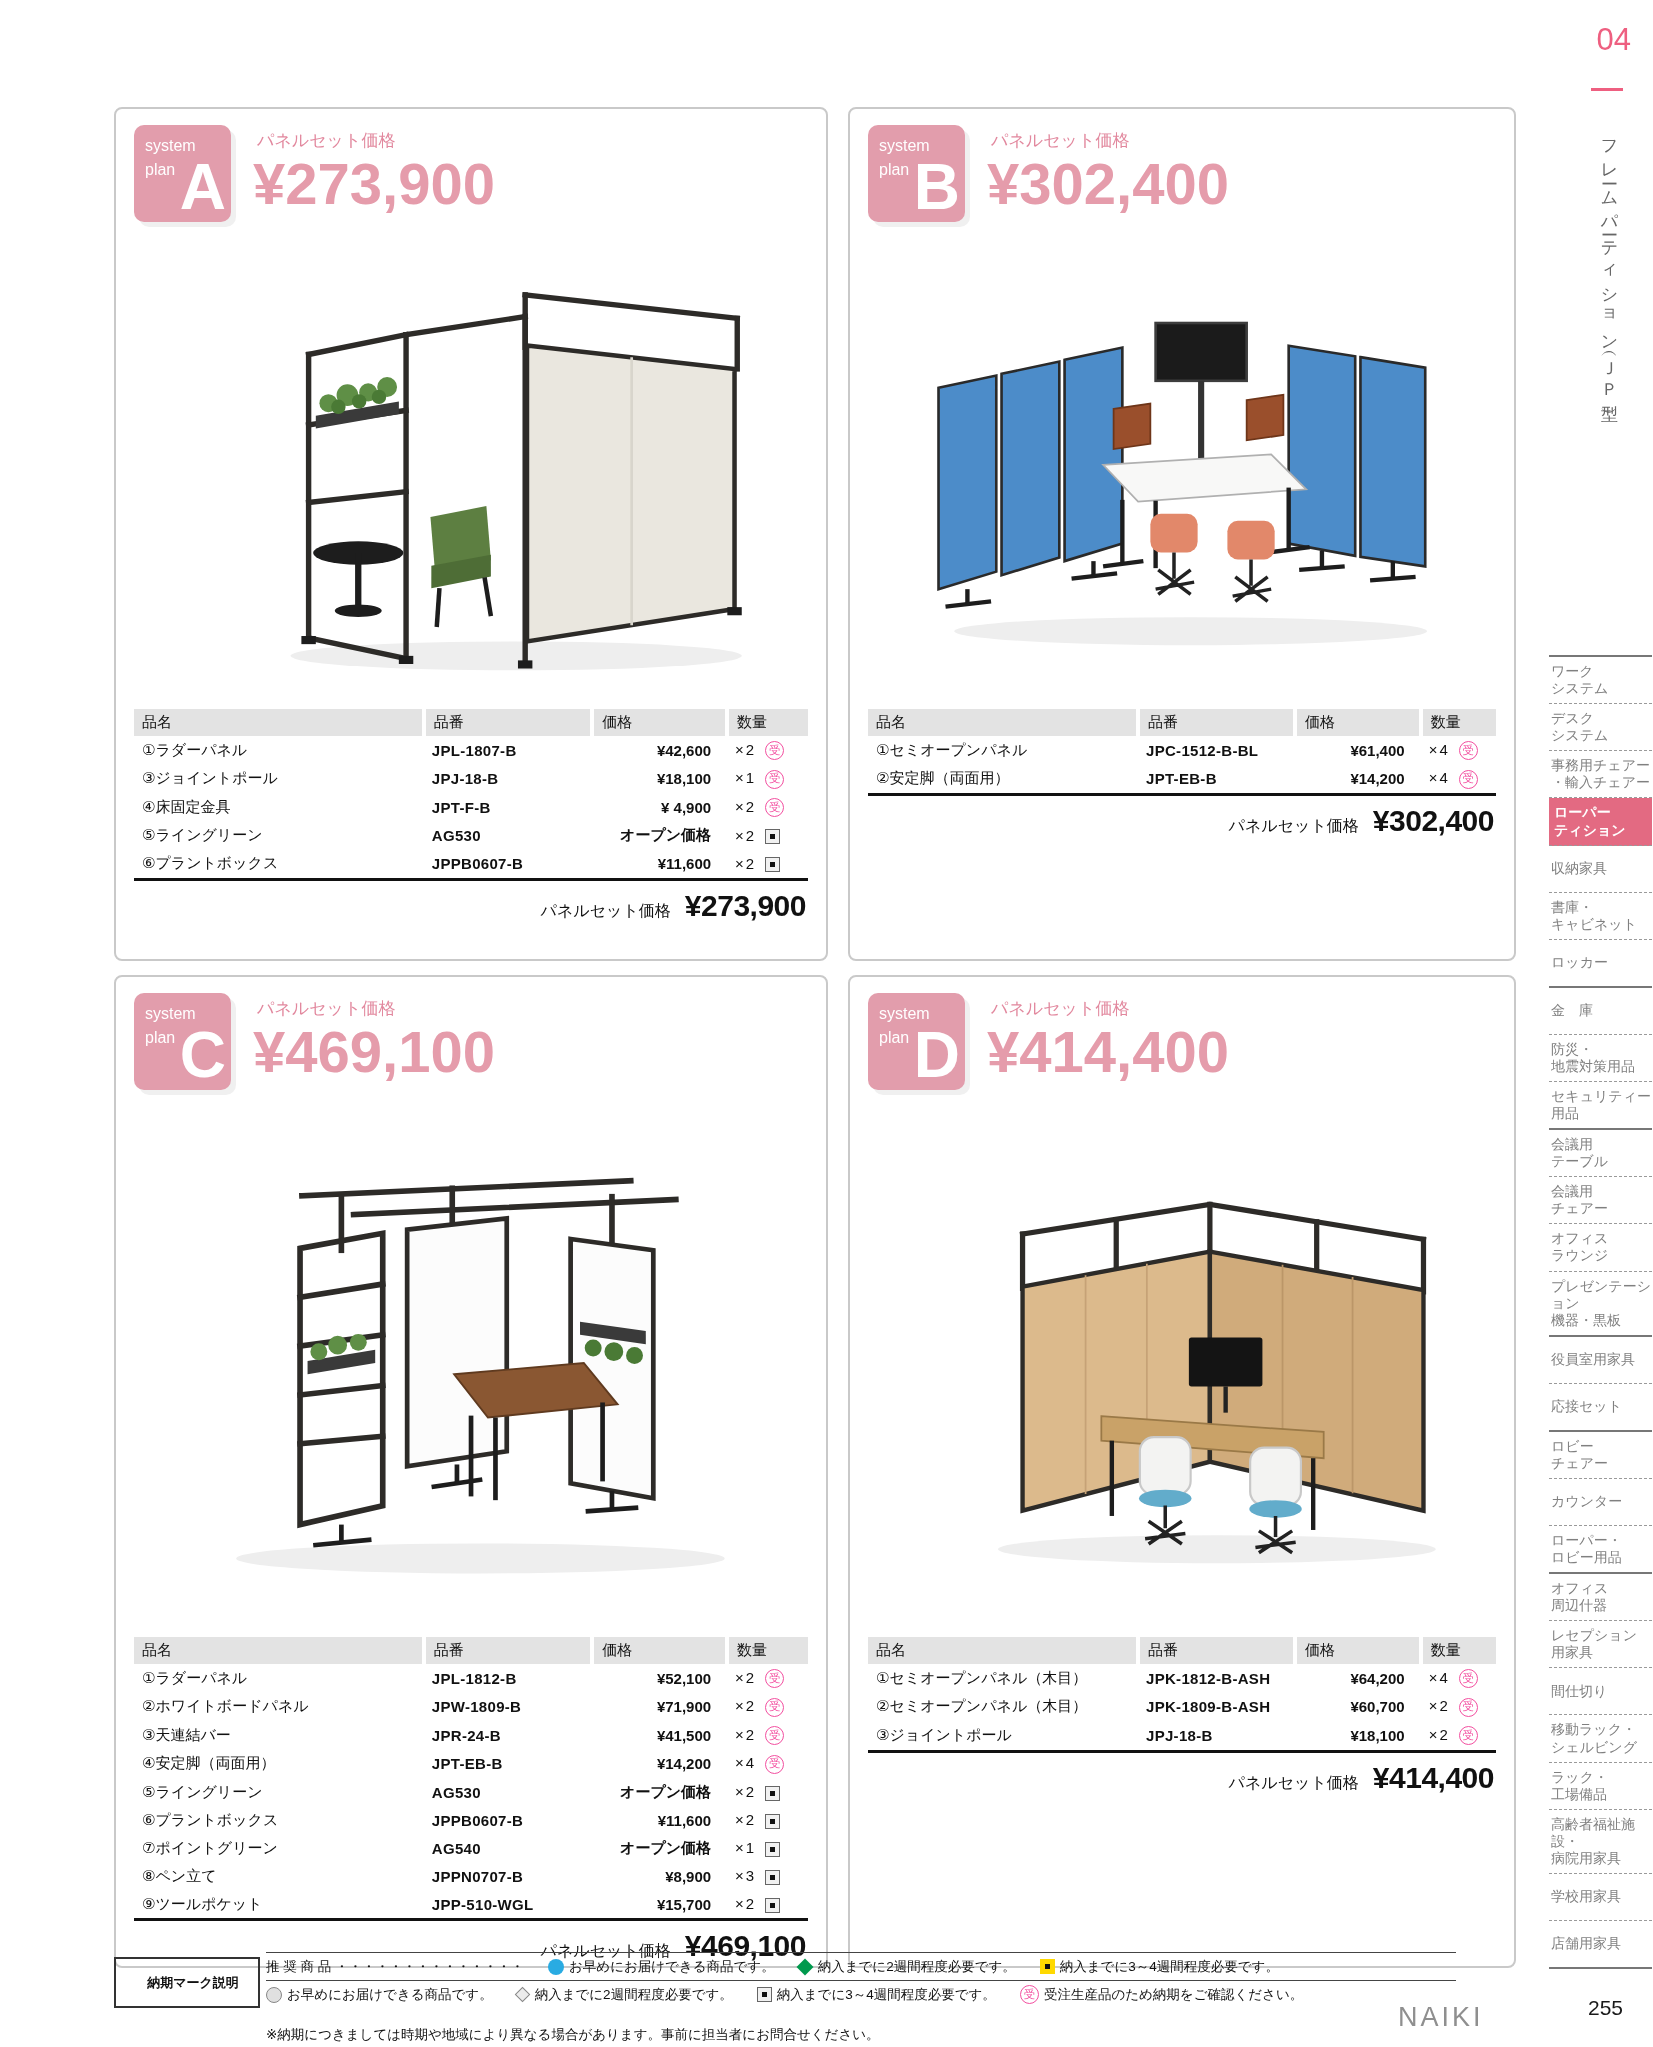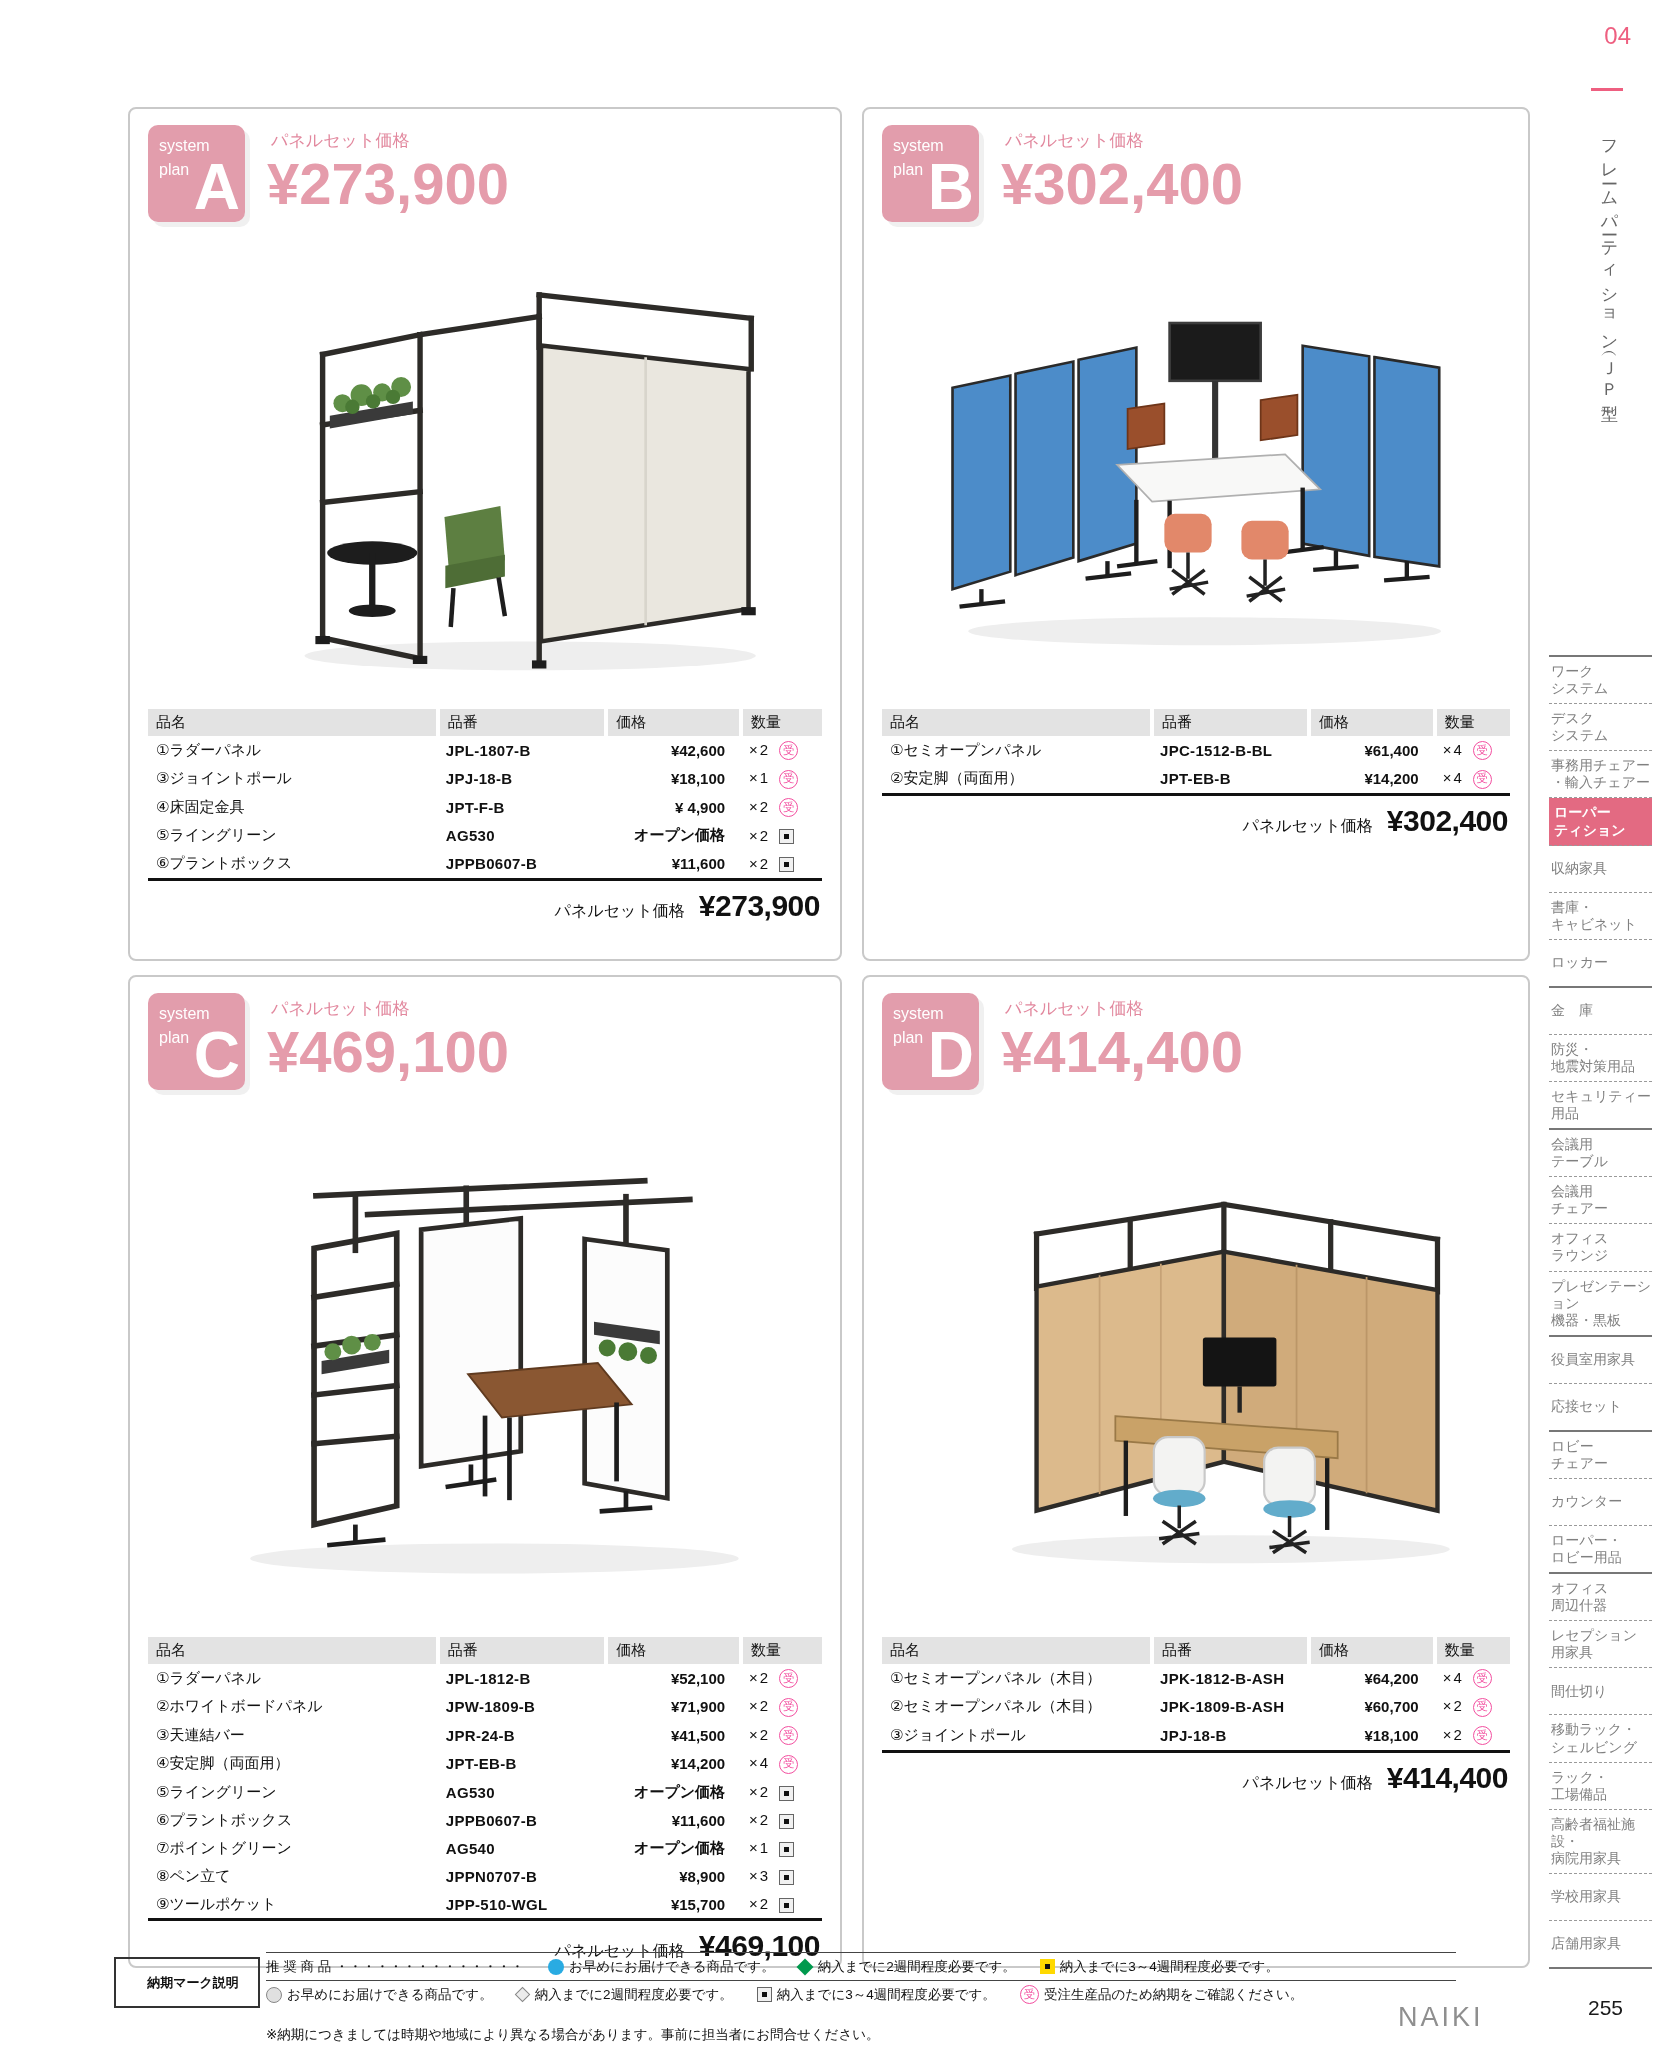--- a/index.html
+++ b/index.html
@@ -1,20 +1,20 @@
 <!DOCTYPE html>
 <html><head>
 <meta charset="utf-8">
 <style>
   html,body{margin:0;padding:0;background:#fff;}
   .page{position:relative;width:1653px;height:2047px;background:#fff;overflow:hidden;
         font-family:"Liberation Sans","DejaVu Sans",sans-serif;color:#111;}
 
   
-  .cards{position:absolute;left:128px;top:107px;display:grid;
+  .cards{position:absolute;left:114px;top:107px;display:grid;
          grid-template-columns:714px 668px;grid-template-rows:854px 993px;
          column-gap:20px;row-gap:14px;}
   .card{border:2px solid #c9c9c9;border-radius:8px;padding:16px 18px;box-sizing:border-box;
         display:flex;flex-direction:column;background:#fff;}
   .card-head{display:flex;align-items:flex-start;gap:22px;height:114px;flex:none;}
   .badge{position:relative;width:97px;height:97px;background:#e29dac;border-radius:10px;
          color:#fff;flex:none;box-shadow:5px 5px 0 rgba(0,0,0,0.06);}
   .badge .bl{position:absolute;left:11px;top:9px;font-size:16px;line-height:1.5;}
   .badge .letter{position:absolute;right:5px;bottom:-2px;font-size:64px;font-weight:bold;}
   .price-wrap{padding-top:4px;}
@@ -51,21 +51,21 @@
   .mk-blue-circle{width:16px;height:16px;border-radius:50%;background:#29abe2;}
   .mk-green-diamond{width:12px;height:12px;background:#00994d;transform:rotate(45deg);margin:2px;}
   .mk-yellow-sq{width:15px;height:15px;background:#ffd900;}
   .mk-yellow-sq::after{content:"";width:5px;height:5px;background:#111;margin:auto;}
   .mk-gray-circle{width:16px;height:16px;border-radius:50%;background:#e0e0e0;border:1.5px solid #888;}
   .mk-gray-diamond{width:11px;height:11px;background:#ececec;border:1.5px solid #888;transform:rotate(45deg);margin:2px;}
   .legend .mk{margin-left:0;}
 
   
   .sidebar{position:absolute;left:1545px;top:0;width:108px;height:2047px;}
-  .page-num-top{position:absolute;top:22px;right:22px;font-size:24px;color:#ee5f80;}
+  .page-num-top{position:absolute;top:22px;right:22px;font-size:31px;color:#ee5f80;}
   .pink-dash{position:absolute;top:88px;left:46px;width:32px;height:3px;background:#ee5f80;}
   .v-title{position:absolute;top:128px;right:32px;writing-mode:vertical-rl;
            font-size:17px;letter-spacing:4px;color:#666;}
   .side-list{position:absolute;top:655px;left:4px;width:103px;border-top:2px solid #777;}
   .side-item{display:flex;align-items:center;min-height:34px;padding:6px 0 6px 2px;
              font-size:14px;line-height:1.22;color:#808080;border-bottom:1px dashed #9a9a9a;
              box-sizing:content-box;cursor:pointer;}
   .side-item span{white-space:pre-line;}
   .side-item.div-solid{border-bottom:2px solid #777;}
   .side-item.active{background:#e36a82;color:#fff;font-weight:bold;padding-left:5px;}

